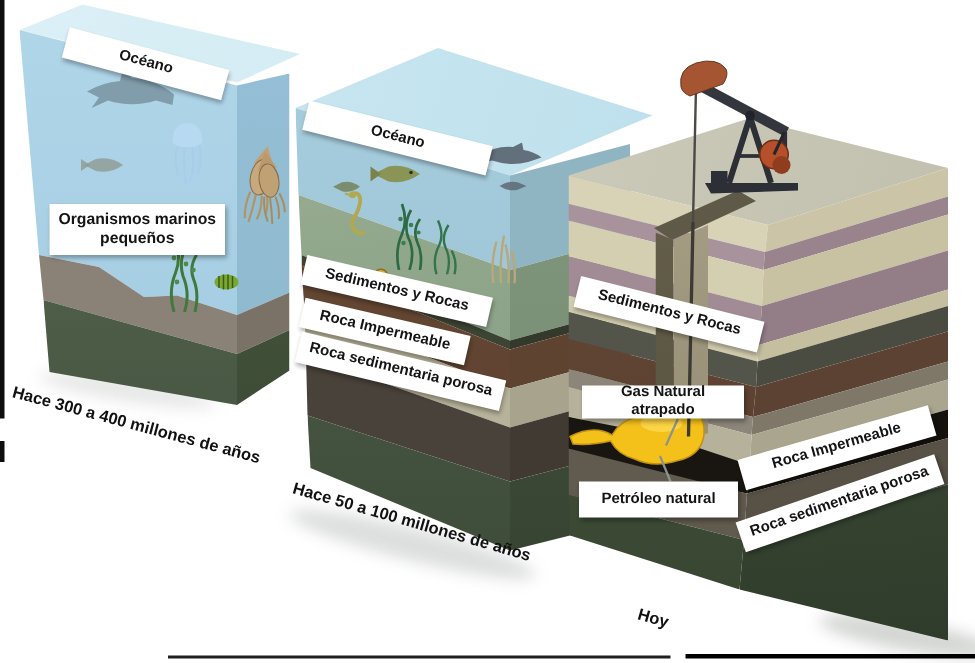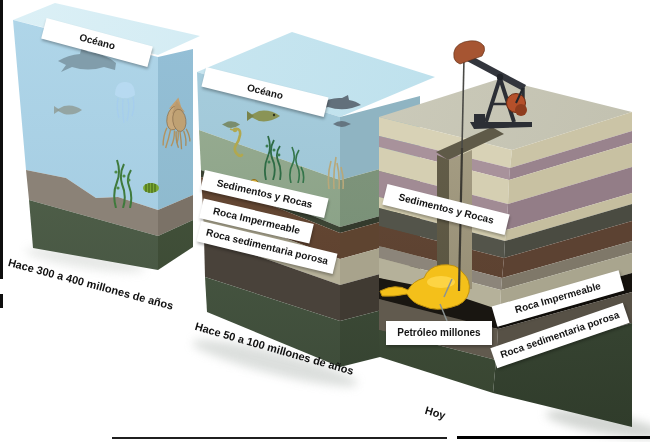--- a/index.html
+++ b/index.html
@@ -216,20 +216,21 @@
       <circle cx="21" cy="22" r="1.5"></circle>
         <circle cx="10" cy="30" r="1.6"></circle>
       </g>
   </svg>
   <svg class="creature" style="left:142px;top:182px" width="18" height="13" viewBox="0 0 18 13">
     <ellipse cx="9" cy="6" rx="8" ry="5" fill="#7aa832"></ellipse>
     <path d="M4 2 L4 10 M7 1 L7 11 M10 1 L10 11 M13 2 L13 10" stroke="#3c5c14" stroke-width="1"></path>
   </svg>
 
   <div class="tag lbl-ocean1">Océano</div>
+  <div class="tag lbl-org1">Organismos marinos pequeños</div>
   <div class="cap cap1">Hace 300 a 400 millones de años</div>
 
   <div class="poly b2-top ripples z14"></div>
   <div class="poly b2-water dots-blue z14"></div>
   <div class="poly b2-floor z14"></div>
   <div class="poly b2-rim z15"></div>
   <div class="poly b2-brown z15"></div>
   <div class="poly b2-cobble cobble z15"></div>
   <div class="poly b2-speck speckle z15"></div>
   <div class="poly b2-rock dashes z15"></div>
@@ -355,18 +356,19 @@
   <svg class="overlay-svg" width="650" height="442" viewBox="0 0 650 442">
     <path d="M380 291 Q396 283 408 290 Q413 281 424 278 Q428 267 441 265 Q457 263 463 273 Q471 280 469 292 Q466 304 452 307 Q436 312 423 306 Q412 303 407 294 Q394 297 382 296 Z" fill="#f4c01a" stroke="#c0920e" stroke-width="1"></path>
     <ellipse cx="441" cy="282" rx="14" ry="6" fill="#ffd84f" opacity=".8"></ellipse>
     <path d="M464 58 L462 148" stroke="#4a4a46" stroke-width="1.6" fill="none"></path>
     <path d="M462 148 L459 291" stroke="#3c3a33" stroke-width="2.2" fill="none"></path>
     <path d="M452 279 L444 297" stroke="#8b9392" stroke-width="1.5"></path>
     <path d="M447 321 L440 304" stroke="#8b9392" stroke-width="1.5"></path>
   </svg>
 
   <div class="tag lbl-sed3">Sedimentos y Rocas</div>
+  <div class="tag lbl-gas3">Gas Natural atrapado</div>
   <div class="tag lbl-imp3">Roca Impermeable</div>
-  <div class="tag lbl-oil3">Petróleo millones</div>
+  <div class="tag lbl-oil3">Petróleo natural</div>
   <div class="tag lbl-por3">Roca sedimentaria porosa</div>
   <div class="cap cap3">Hoy</div>
 
 </div>
 
 </body></html>

